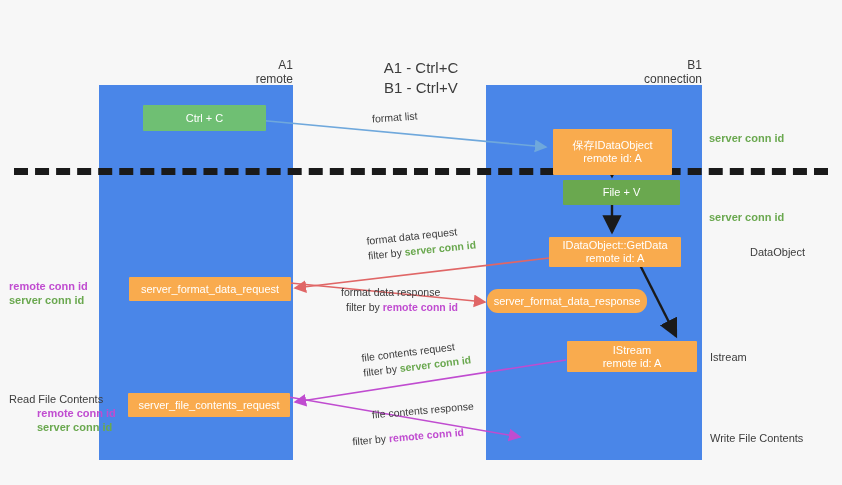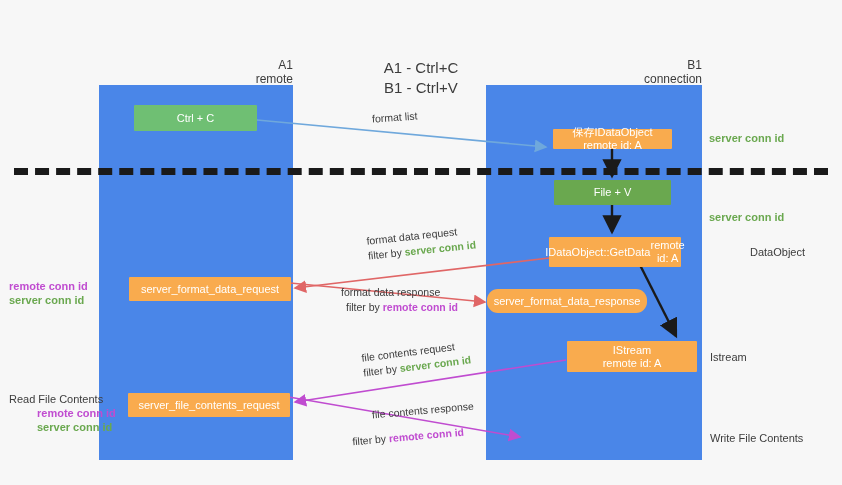--- a/index.html
+++ b/index.html
@@ -29,21 +29,21 @@
   }
   .lane-head.a { left: 99px; width: 194px; }
   .lane-head.b { left: 486px; width: 216px; }
 
   .node {
     position: absolute; display: flex; align-items: center;
     justify-content: center; text-align: center;
     color: #ffffff; font-size: 11px; line-height: 13px;
     border-radius: 1px; padding: 2px 4px;
   }
-  .node.green { background: #6aa84f; }
+  .node.green { background: #6aa84f; margin-left: 9px; }
   .node.green.light { background: #6fbf73; }
   .node.orange { background: #f9ab4e; }
 
   .side-label {
     position: absolute; font-size: 11px; line-height: 14px;
   }
   .side-label .g { color: #6aa84f; font-weight: bold; }
   .side-label .m { color: #c04cd0; font-weight: bold; }
   .side-label .plain { color: #3c3c3c; }
 
@@ -108,28 +108,28 @@
     <line x1="280" y1="282" x2="485" y2="302" stroke="#e06666" stroke-width="1.6" marker-end="url(#ah-red)"></line>
     <line x1="640" y1="265" x2="676" y2="336" stroke="#1a1a1a" stroke-width="2.4" marker-end="url(#ah-blk)"></line>
     <line x1="566" y1="360" x2="295" y2="402" stroke="#c04cd0" stroke-width="1.6" marker-end="url(#ah-mag)"></line>
     <line x1="283" y1="396" x2="520" y2="437" stroke="#c04cd0" stroke-width="1.6" marker-end="url(#ah-mag)"></line>
   </svg>
 
   <div class="dashed-sep"></div>
 
   <div class="node green light" style="left:134px; top:105px; width:123px; height:26px;">Ctrl + C</div>
 
-  <div class="node orange" style="left:553px; top:129px; width:119px; height:20px; flex-direction:column;">
+  <div class="node orange" style="left:553px; top:129px; width:119px; height:46px; flex-direction:column;">
     <span>保存IDataObject</span>
     <span>remote id: A</span>
   </div>
 
   <div class="node green" style="left:554px; top:180px; width:117px; height:25px;">File + V</div>
 
-  <div class="node orange" style="left:549px; top:237px; width:132px; height:30px; flex-direction:row;">
+  <div class="node orange" style="left:549px; top:237px; width:132px; height:30px; flex-direction:column;">
     <span>IDataObject::GetData</span>
     <span>remote id: A</span>
   </div>
 
   <div class="node orange" style="left:567px; top:341px; width:130px; height:31px; flex-direction:column;">
     <span>IStream</span>
     <span>remote id: A</span>
   </div>
 
   <div class="node orange" style="left:129px; top:277px; width:162px; height:24px;">server_format_data_request</div>

